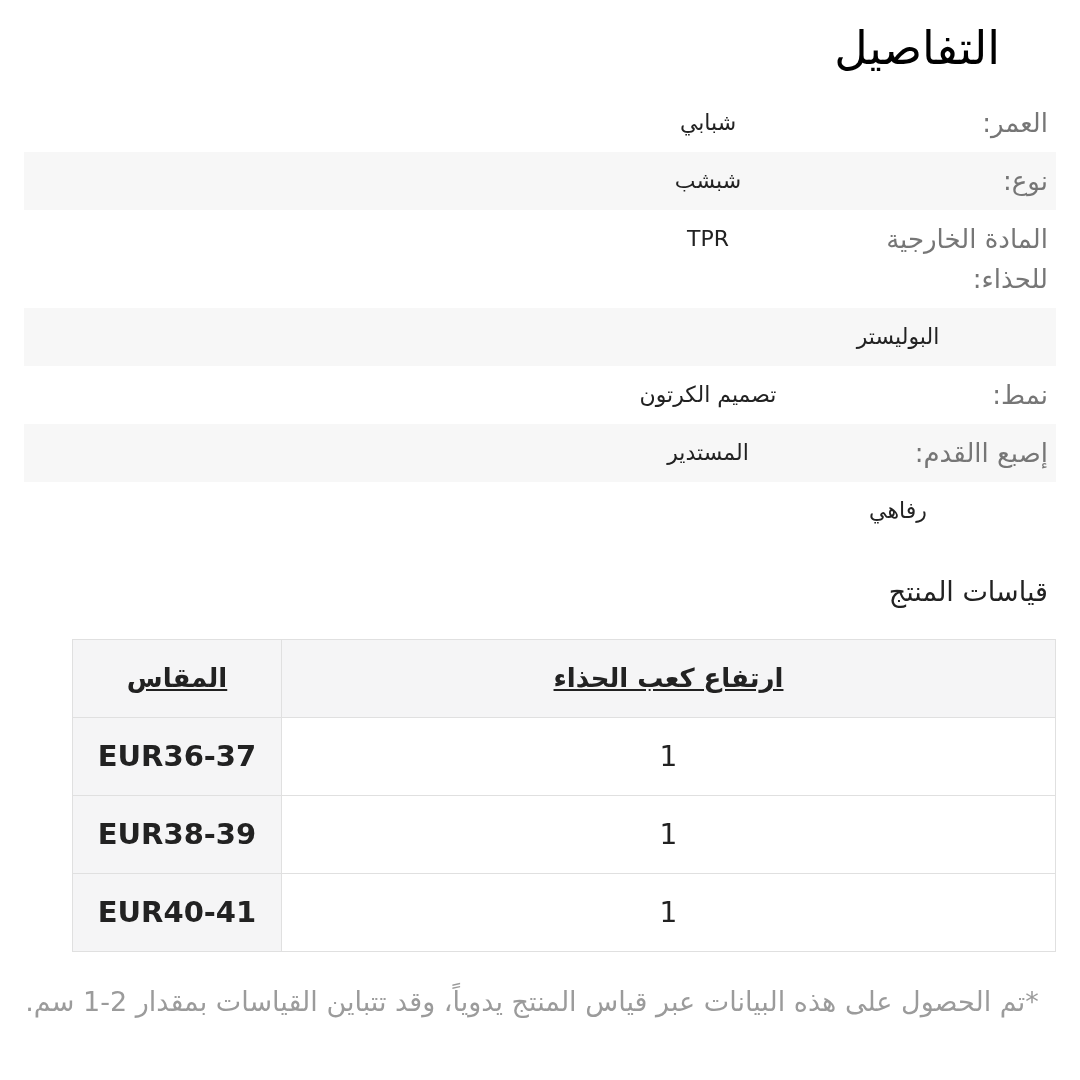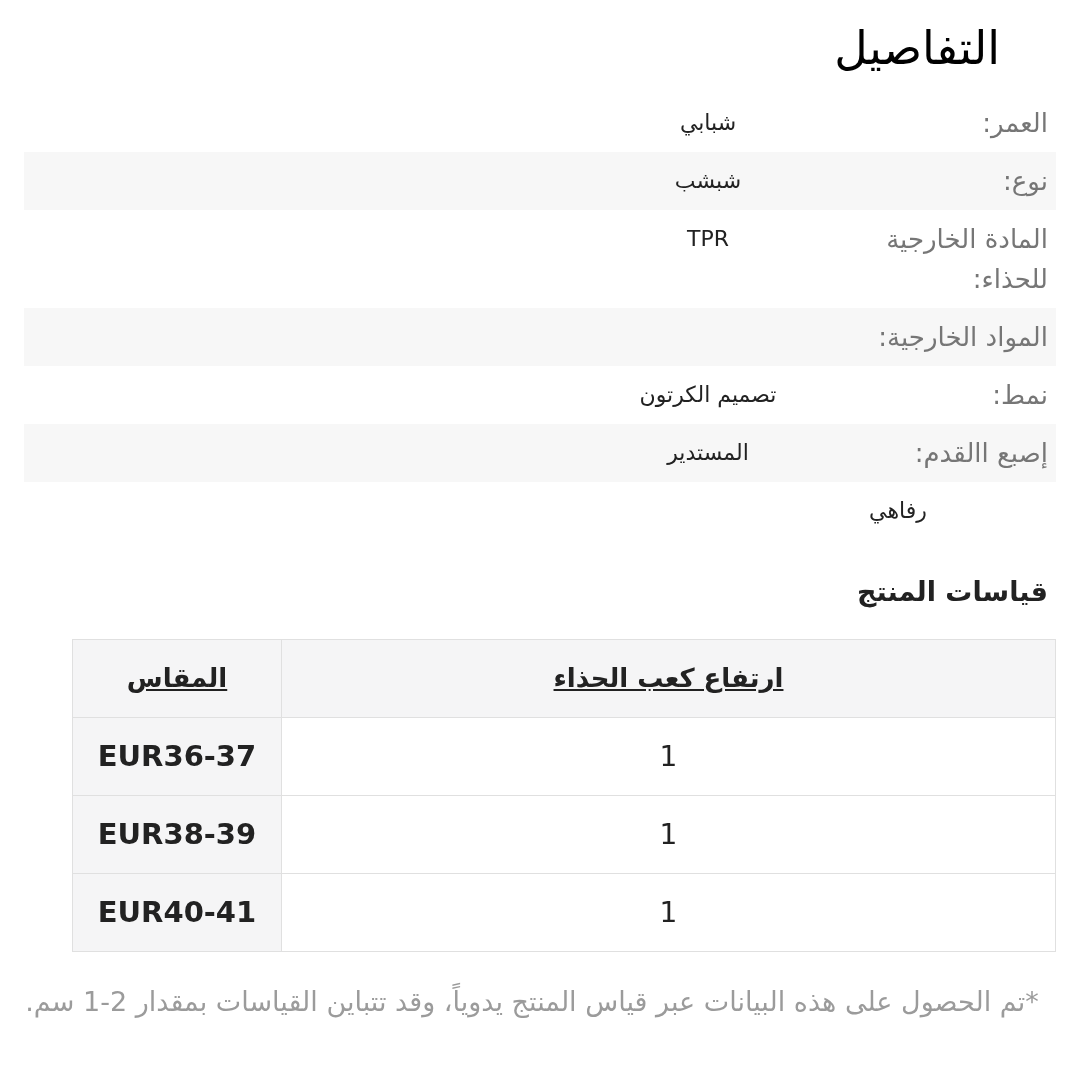--- a/index.html
+++ b/index.html
@@ -46,21 +46,21 @@
     width: 300px;
     flex: 0 0 300px;
     font-size: 22px;
     line-height: 40px;
     color: var(--value-text, #222);
     text-align: center;
   }
   .measure-heading {
     margin: 32px 8px 0 0;
     font-size: 27px;
-    font-weight: bold;
+    font-weight: normal;
     color: var(--value-text, #222);
     text-align: right;
     line-height: 40px;
   }
   .measure-table {
     width: 984px;
     margin: 27px 0 0 0;
     border-collapse: collapse;
     table-layout: fixed;
   }
@@ -113,21 +113,21 @@
     </div>
     <div class="attr-row alt">
       <span class="attr-label">نوع:</span>
       <span class="attr-value">شبشب</span>
     </div>
     <div class="attr-row">
       <span class="attr-label">المادة الخارجية للحذاء:</span>
       <span class="attr-value">TPR</span>
     </div>
     <div class="attr-row alt">
-      <span class="attr-label">المواد الخارجية:</span>
+      <span class="attr-value">البوليستر</span>
     </div>
     <div class="attr-row">
       <span class="attr-label">نمط:</span>
       <span class="attr-value">تصميم الكرتون</span>
     </div>
     <div class="attr-row alt">
       <span class="attr-label">إصبع االقدم:</span>
       <span class="attr-value">المستدير</span>
     </div>
     <div class="attr-row">

